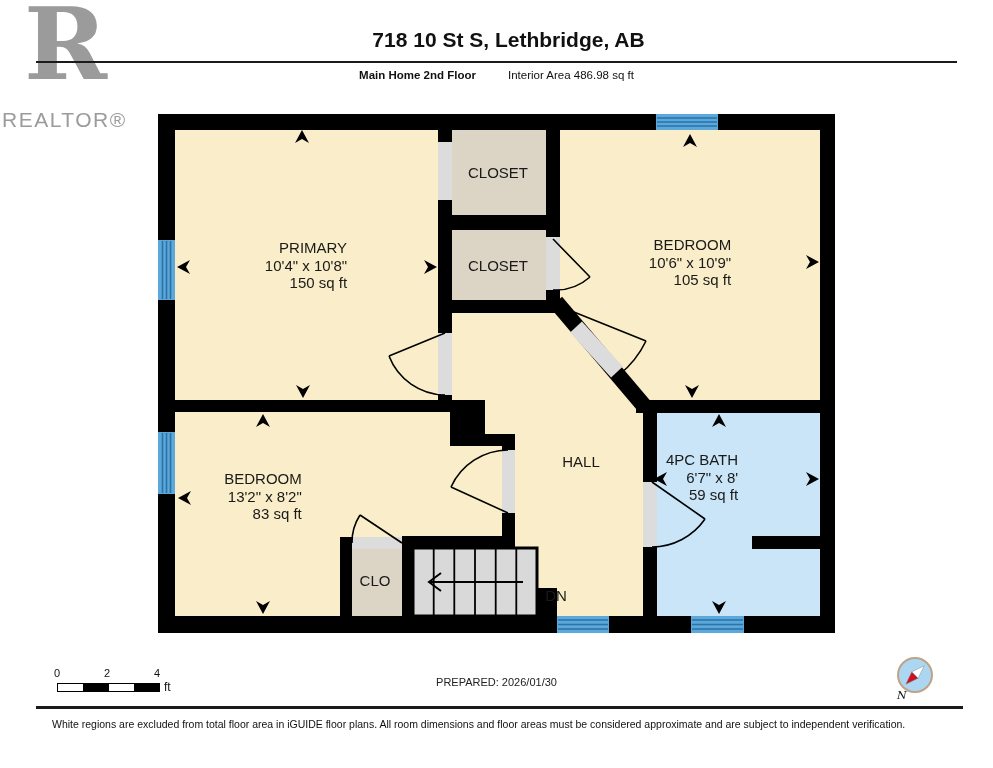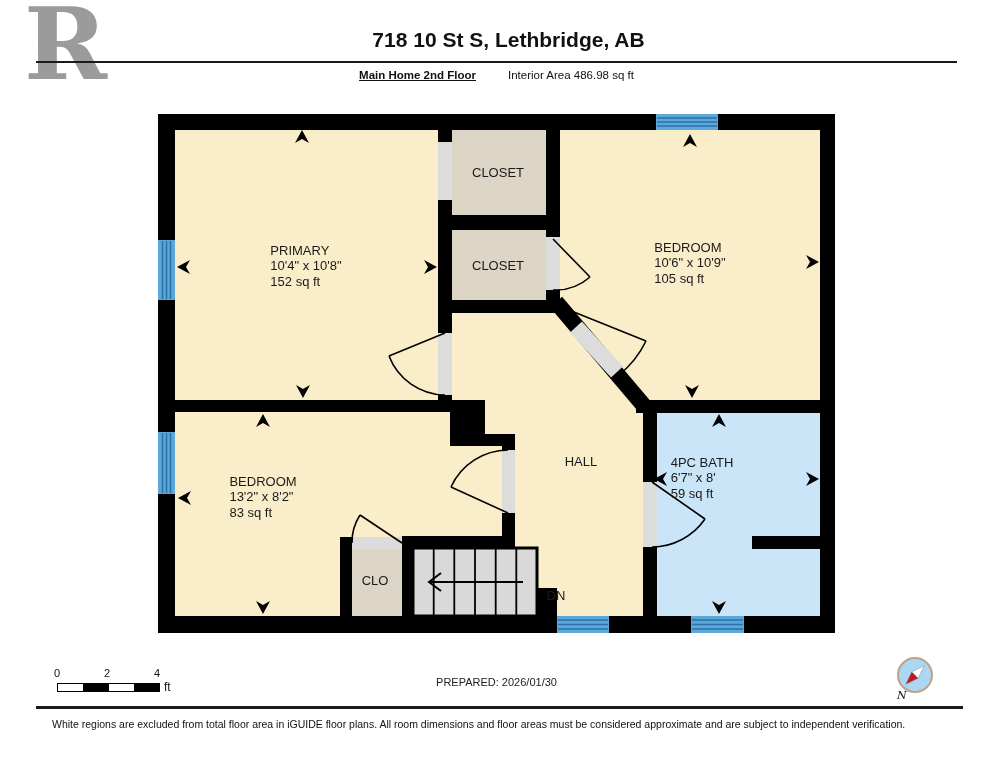--- a/index.html
+++ b/index.html
@@ -16,45 +16,46 @@
   }
   .logo-label {
     left:2px; top:108px; width:160px; font-size:21px; color:#9b9b9b;
     letter-spacing:1.5px; font-weight:400;
   }
   .page-title {
     left:0; right:0; top:28px; text-align:center; font-size:21px; font-weight:bold; color:#111;padding-left:24px;
   }
   .header-rule { left:36px; top:61px; width:921px; height:2px; background:#1a1a1a; }
   .subtitle { left:0; right:0; top:69px; text-align:center; font-size:11.5px; color:#111; }
-  .subtitle .floor { font-weight:bold; margin-right:32px;text-decoration:underline; }
+  .subtitle .floor { font-weight:bold; margin-right:32px; }
 
   
   .plan-svg { left:0; top:0; }
   .room-label {
-    transform:translate(-50%,-50%); text-align:left; font-size:13px;
+    transform:translate(-50%,-50%); text-align:right; font-size:15px;
     line-height:1.18; color:#1a1a1a; white-space:nowrap;
   }
 
   
   .tick { transform:translate(-50%,0); font-size:11px; color:#111; }
   .scale-unit { font-size:12px; color:#111; }
   .scale-bar { left:57px; top:683px; width:101px; height:7px; border:1px solid #000; font-size:0; }
   .scale-seg { display:inline-block; width:25.25px; height:7px; vertical-align:top; }
   .seg-w { background:#ffffff; } .seg-b { background:#000000; }
   .prepared { left:0; right:0; top:676px; text-align:center; font-size:11px; color:#222; }
   .footer-rule { left:36px; top:706px; width:927px; height:3px; background:#1a1a1a; }
   .disclaimer { left:38px; top:718px; width:930px; font-size:10.5px; color:#111;margin-left:14px; }
 </style>
 </head>
 <body>
 
 <div class="page">
 
   <div class="abs logo-r">R</div>
+  <div class="abs logo-label">REALTOR®</div>
   <div class="abs page-title">718 10 St S, Lethbridge, AB</div>
   <div class="abs header-rule"></div>
   <div class="abs subtitle">
     <span class="floor">Main Home 2nd Floor</span><span>Interior Area 486.98 sq ft</span>
   </div>
 
   <svg class="abs plan-svg" width="993" height="768" viewBox="0 0 993 768">
 
     <g>
       <rect x="166" y="122" width="661" height="503" fill="#FAEDC9"></rect>
@@ -190,21 +191,21 @@
       <circle cx="915" cy="675" r="17" fill="#ACD7F2" stroke="#BFA287" stroke-width="2"></circle>
       <polygon points="905.8,684.2 911.8,671.8 918.2,678.2" fill="#CC1122" stroke="#888" stroke-width="0.5"></polygon>
       <polygon points="924.2,665.8 911.8,671.8 918.2,678.2" fill="#ffffff" stroke="#888" stroke-width="0.5"></polygon>
       <text x="897" y="699" font-size="11" font-style="italic" font-family="DejaVu Serif, serif" fill="#111">N</text>
     </g>
   </svg>
 
   <div class="abs room-label" style="left:306px; top:266px;">
     <div>PRIMARY</div>
     <div>10'4" x 10'8"</div>
-    <div>152 sq ft</div>
+    <div>150 sq ft</div>
   </div>
   <div class="abs room-label" style="left:498px; top:173px;">CLOSET</div>
   <div class="abs room-label" style="left:498px; top:266px;">CLOSET</div>
   <div class="abs room-label" style="left:690px; top:263px;">
     <div>BEDROOM</div>
     <div>10'6" x 10'9"</div>
     <div>105 sq ft</div>
   </div>
   <div class="abs room-label" style="left:263px; top:497px;">
     <div>BEDROOM</div>

